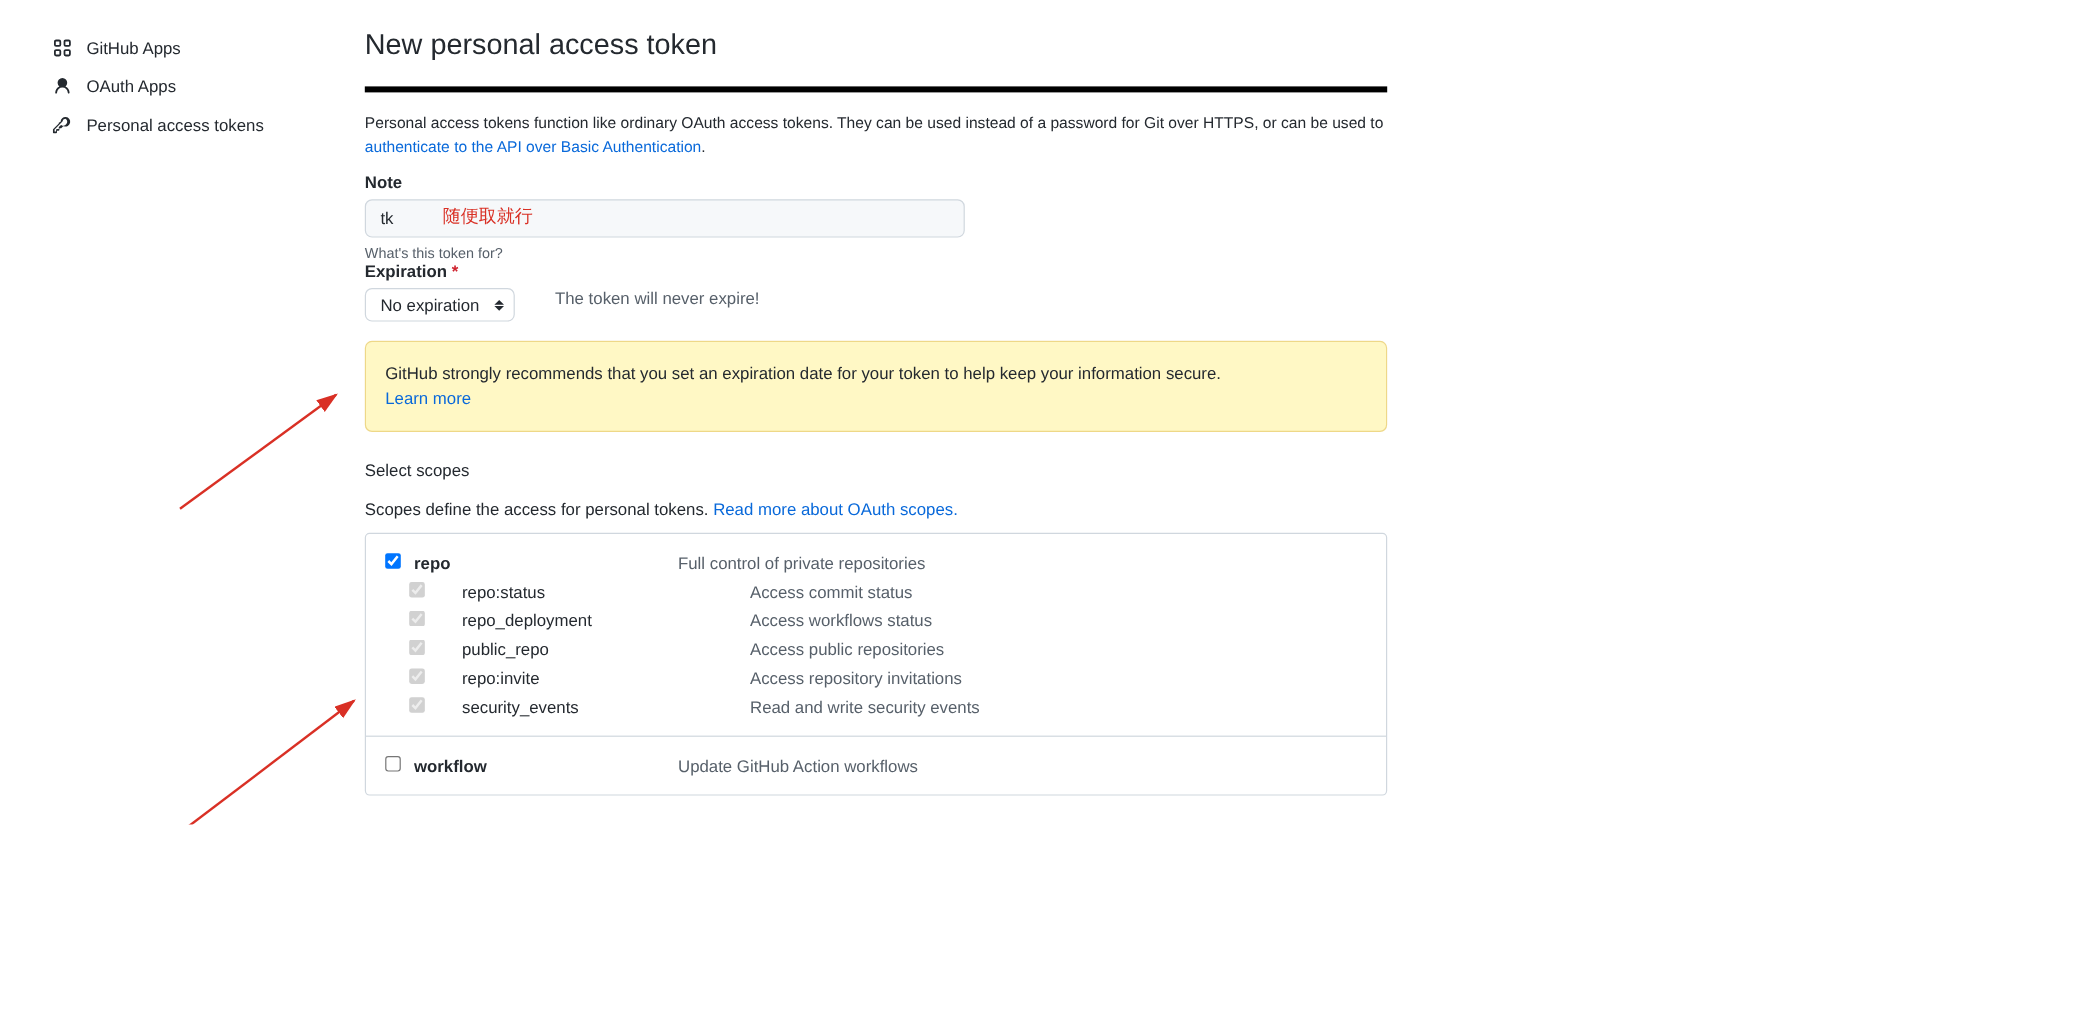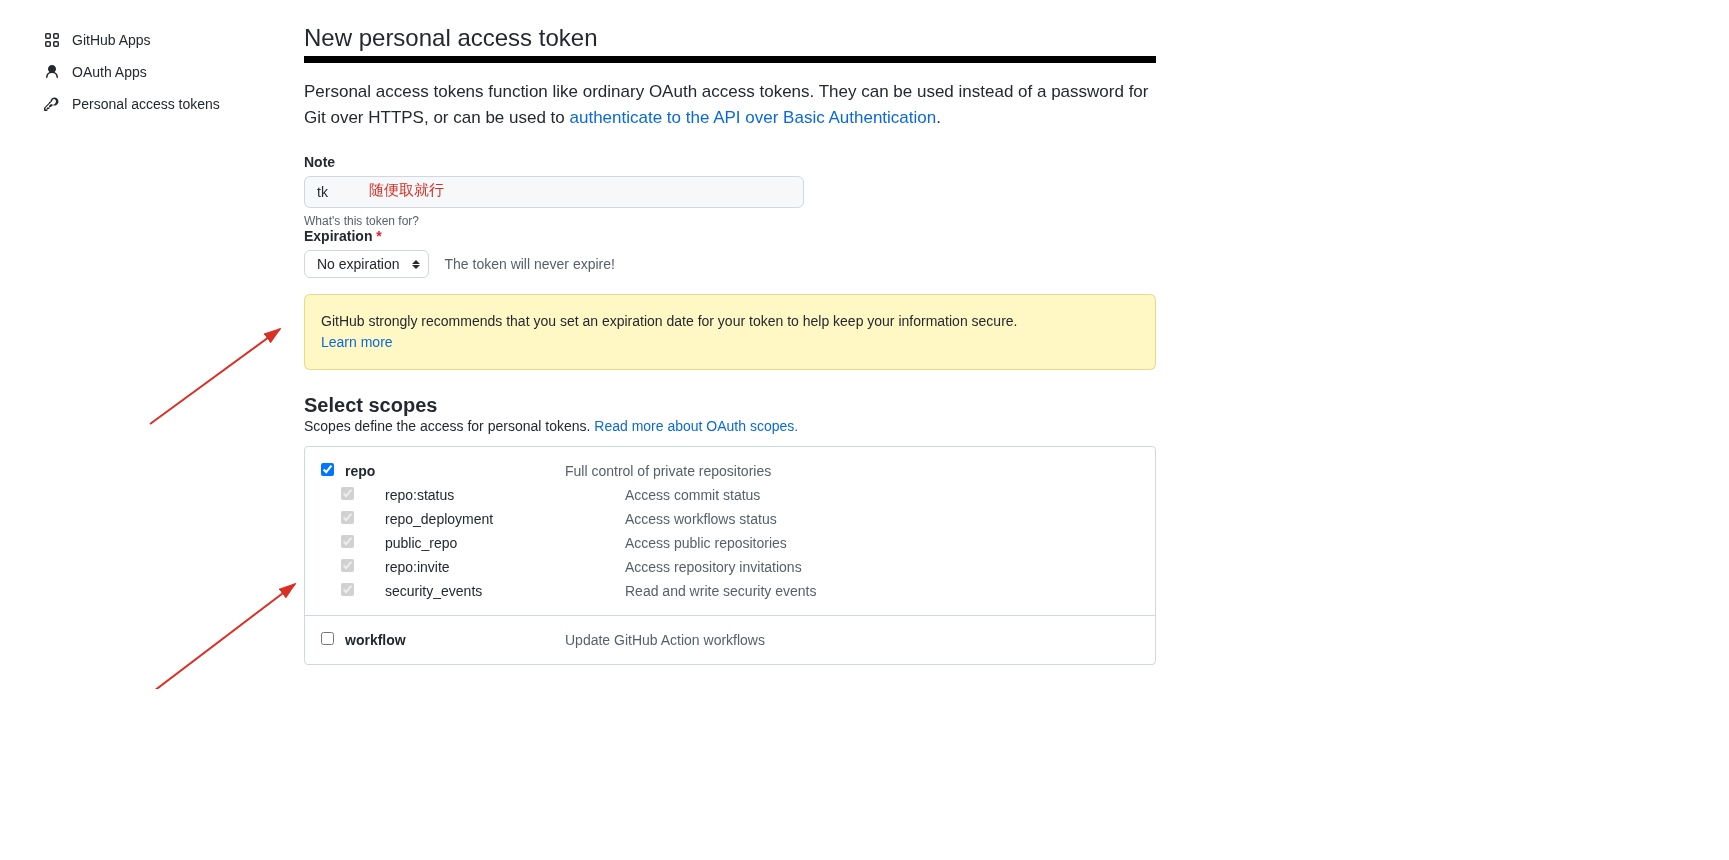--- a/index.html
+++ b/index.html
@@ -39,28 +39,28 @@
       justify-content: center;
     }
     .main {
       flex: 1;
       max-width: 900px;
       padding: 0 24px;
     }
     .page-title {
       font-size: 24px;
       font-weight: 400;
-      padding-bottom: 4px;
-      border-bottom: 7px solid #000000;
+      padding-bottom: 20px;
+      border-bottom: 5px solid #000000;
       margin-bottom: 16px;
     }
     .description {
-      font-size: 17px;
+      font-size: 13px;
       color: #24292f;
-      margin-bottom: 24px;
+      margin-bottom: 12px;
       line-height: 1.5;
     }
     .description a {
       color: #0969da;
       text-decoration: none;
     }
     .form-label {
       font-weight: 600;
       display: block;
       margin-bottom: 6px;
@@ -91,22 +91,21 @@
       font-size: 15px;
       pointer-events: none;
     }
     .help-text {
       font-size: 12px;
       color: #57606a;
       margin-top: 6px;
     }
     .expiration-row {
       display: flex;
-      align-items: center;
-      gap: 16px;
+      gap: 34px;
       margin-bottom: 16px;
     }
     .select-box {
       padding: 5px 28px 5px 12px;
       font-size: 14px;
       border: 1px solid #d0d7de;
       border-radius: 6px;
       background: #ffffff;
       position: relative;
       cursor: pointer;
@@ -144,23 +143,23 @@
       border-radius: 6px;
       padding: 16px;
       margin-bottom: 24px;
       line-height: 1.5;
     }
     .warning-box a {
       color: #0969da;
       text-decoration: none;
     }
     .section-heading {
-      font-weight: 700;
-      font-size: 20px;
-      margin-bottom: 1px;
+      font-weight: 400;
+      font-size: 14px;
+      margin-bottom: 16px;
     }
     .scopes-desc {
       font-size: 14px;
       margin-bottom: 12px;
     }
     .scopes-desc a {
       color: #0969da;
       text-decoration: none;
     }
     .scopes-table {

